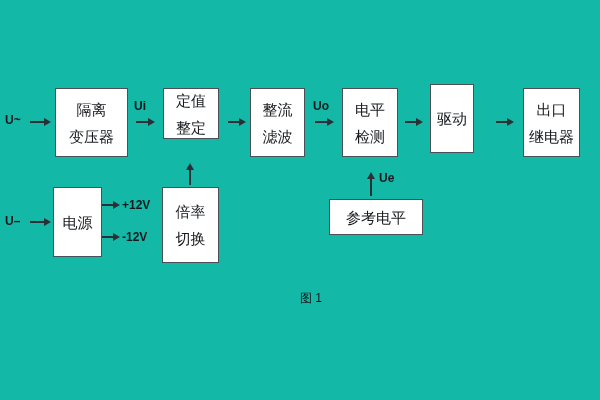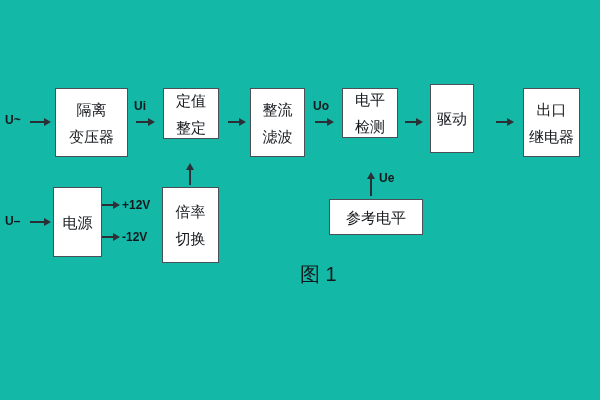--- a/index.html
+++ b/index.html
@@ -60,23 +60,24 @@
     top:-7px;left:50%;
     transform:translateX(-50%);
     width:0;height:0;
     border-bottom:7px solid #2b2f36;
     border-left:4px solid transparent;
     border-right:4px solid transparent;
   }
   .caption{
     position:absolute;
     color:#15181c;
-    font-size:20px;
+    font-size:12px;
     font-weight:500;
     line-height:1;
+    margin-top:28px;
   }
 </style>
 </head>
 <body>
 
 <div class="canvas">
 
   <div class="box" style="left:55px;top:88px;width:73px;height:69px">
     <span>隔离</span>
     <span>变压器</span>
@@ -85,21 +86,21 @@
   <div class="box" style="left:163px;top:88px;width:56px;height:51px">
     <span>定值</span>
     <span>整定</span>
   </div>
 
   <div class="box" style="left:250px;top:88px;width:55px;height:69px">
     <span>整流</span>
     <span>滤波</span>
   </div>
 
-  <div class="box" style="left:342px;top:88px;width:56px;height:50px">
+  <div class="box" style="left:342px;top:88px;width:56px;height:69px">
     <span>电平</span>
     <span>检测</span>
   </div>
 
   <div class="box" style="left:430px;top:84px;width:44px;height:69px">
     <span>驱动</span>
   </div>
 
   <div class="box" style="left:523px;top:88px;width:57px;height:69px">
     <span>出口</span>

